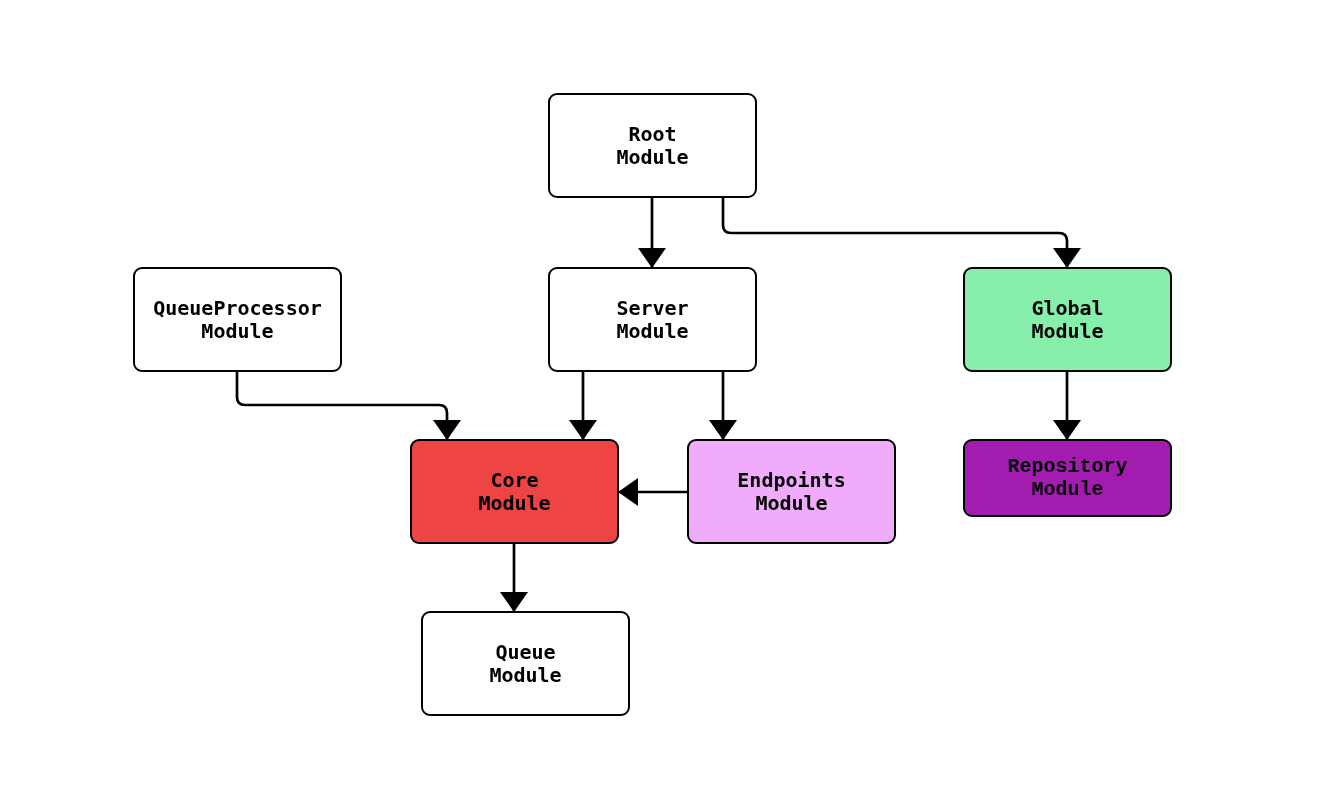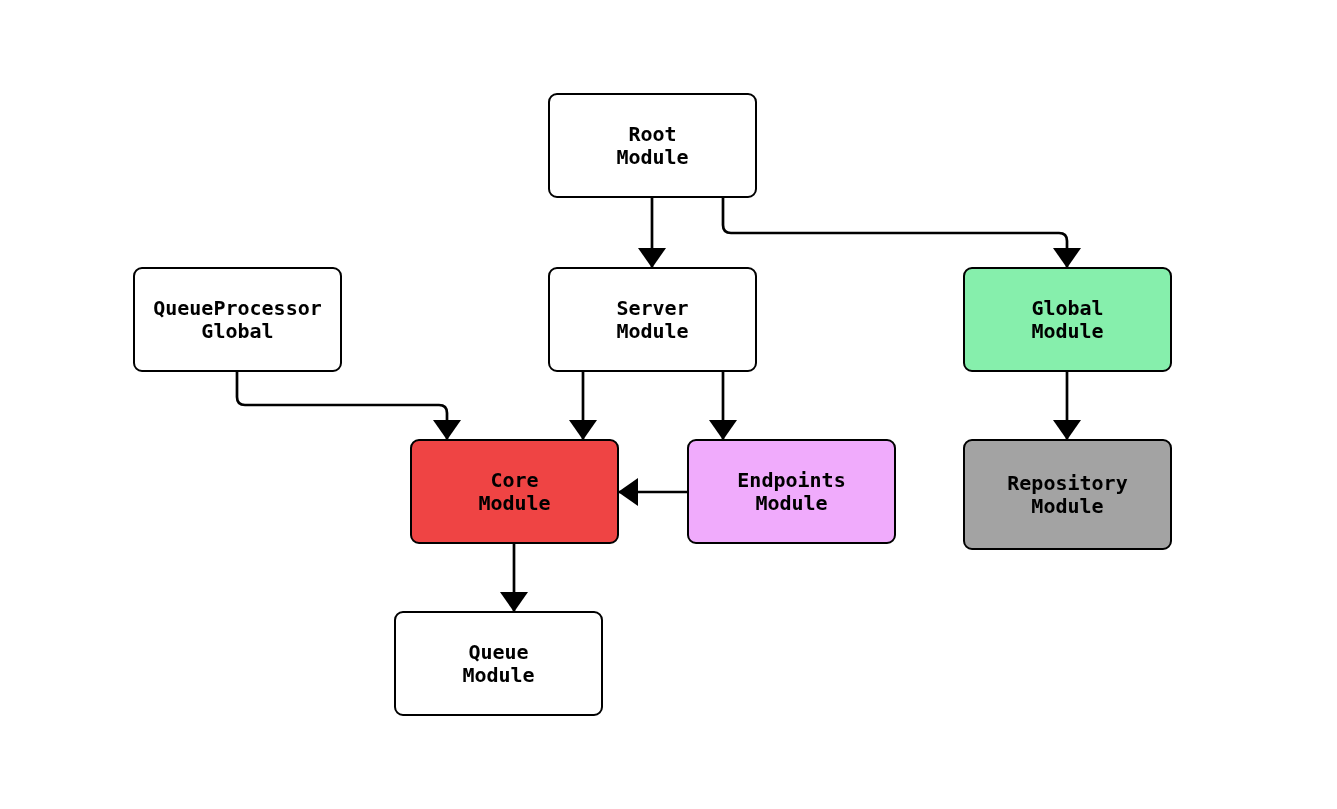--- a/index.html
+++ b/index.html
@@ -65,27 +65,27 @@
         <path class="edge" d="M723,372 L723,439" marker-end="url(#arrowhead)" style="stroke: rgb(0, 0, 0);"></path>
         <path class="edge" d="M687,492 L619,492" marker-end="url(#arrowhead)" style="stroke: rgb(0, 0, 0);"></path>
         <path class="edge" d="M1067,372 L1067,439" marker-end="url(#arrowhead)" style="stroke: rgb(0, 0, 0);"></path>
         <path class="edge" d="M514,544 L514,611" marker-end="url(#arrowhead)" style="stroke: rgb(0, 0, 0);"></path>
       </g>
   </svg>
   <div id="node-layer">
       <div class="node" style="left: 548px; top: 93px; width: 209px; height: 105px; background: rgb(255, 255, 255); border-color: rgb(0, 0, 0);">Root
 Module</div>
       <div class="node" style="left: 133px; top: 267px; width: 209px; height: 105px; background: rgb(255, 255, 255); border-color: rgb(0, 0, 0);">QueueProcessor
-Global</div>
+Module</div>
       <div class="node" style="left: 548px; top: 267px; width: 209px; height: 105px; background: rgb(255, 255, 255); border-color: rgb(0, 0, 0);">Server
 Module</div>
       <div class="node" style="left: 963px; top: 267px; width: 209px; height: 105px; background: #86efac; border-color: rgb(0, 0, 0);">Global
 Module</div>
       <div class="node" style="left: 410px; top: 439px; width: 209px; height: 105px; background: #ef4444; border-color: rgb(0, 0, 0);">Core
 Module</div>
       <div class="node" style="left: 687px; top: 439px; width: 209px; height: 105px; background: #f0abfc; border-color: rgb(0, 0, 0);">Endpoints
 Module</div>
-      <div class="node" style="left: 963px; top: 439px; width: 209px; height: 111px; background: #a3a3a3; border-color: rgb(0, 0, 0);">Repository
+      <div class="node" style="left: 963px; top: 439px; width: 209px; height: 78px; background: #a21caf; border-color: rgb(0, 0, 0); font-family: Liberation Mono, monospace;">Repository
 Module</div>
-      <div class="node" style="left: 394px; top: 611px; width: 209px; height: 105px; background: rgb(255, 255, 255); border-color: rgb(0, 0, 0);">Queue
+      <div class="node" style="left: 421px; top: 611px; width: 209px; height: 105px; background: rgb(255, 255, 255); border-color: rgb(0, 0, 0);">Queue
 Module</div>
     </div>
 </div>
 
 </body></html>

